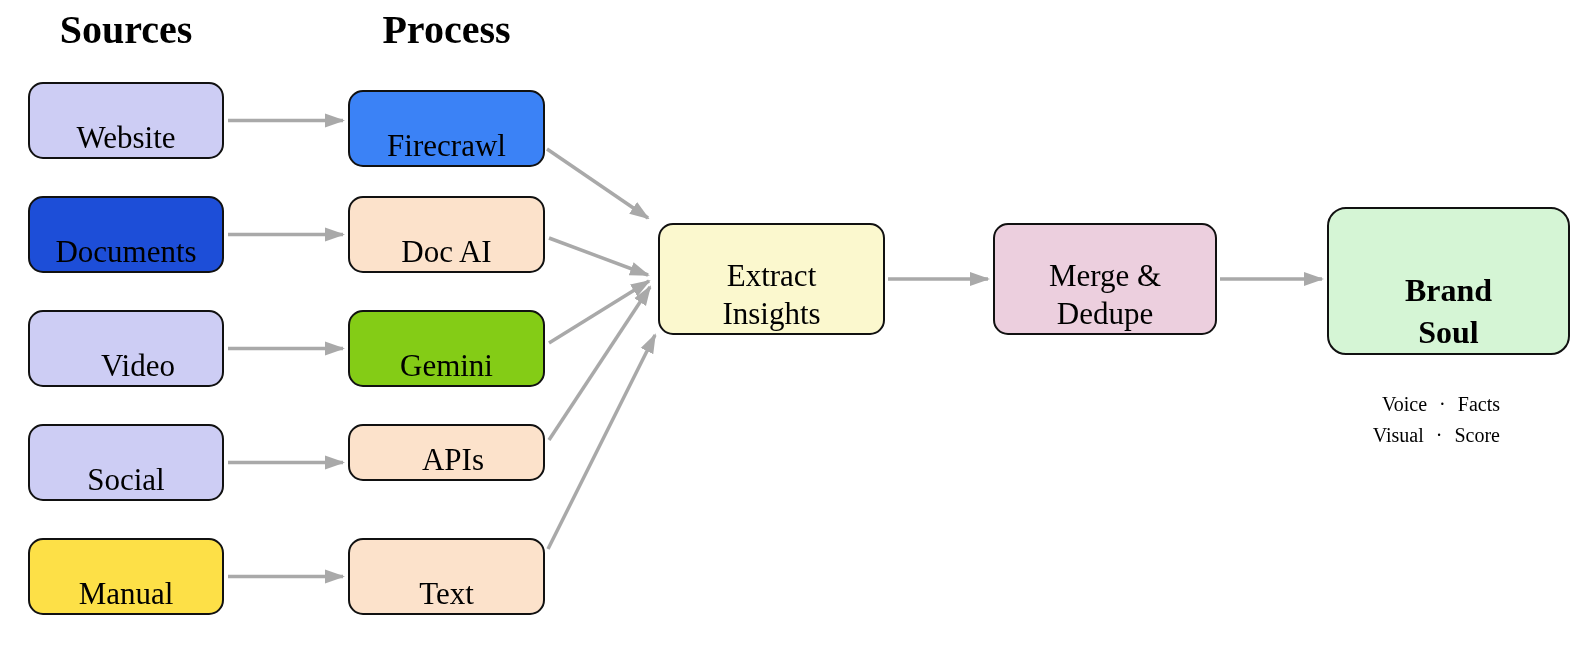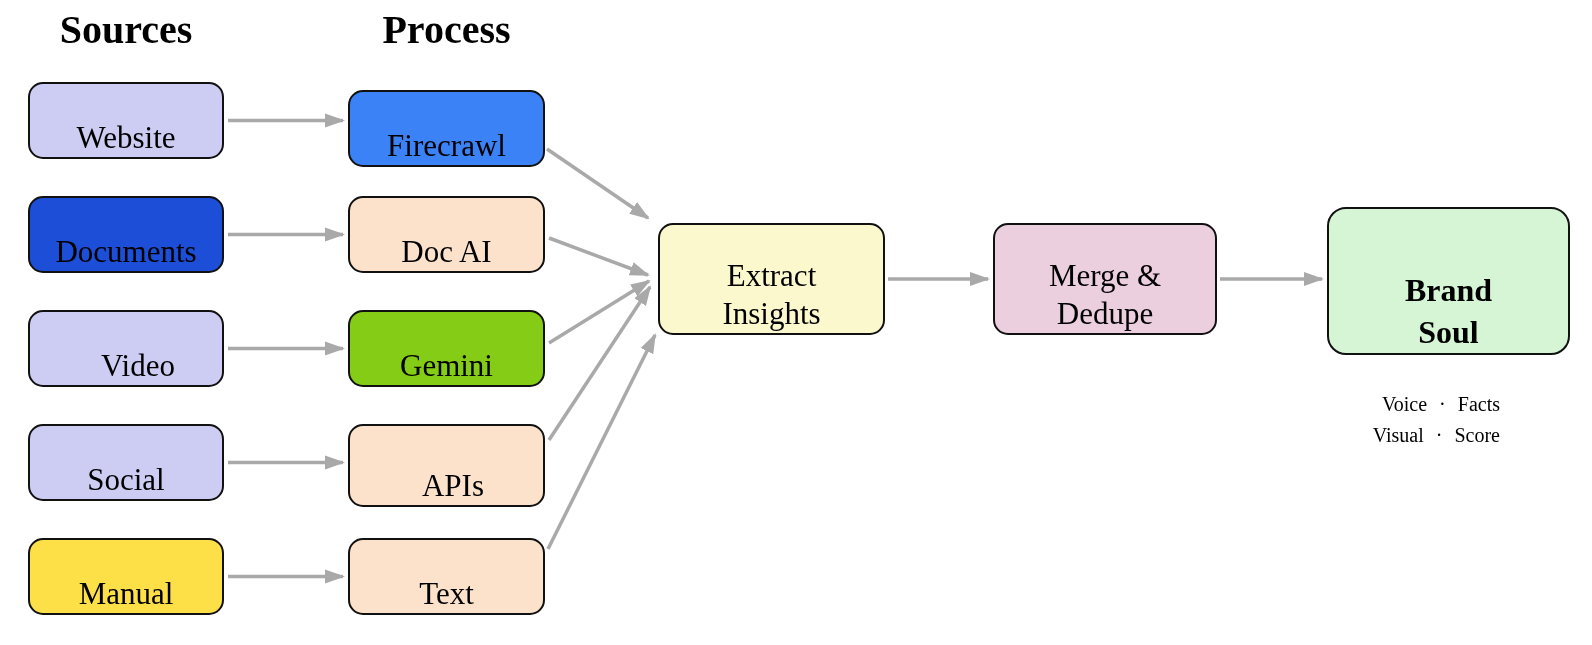--- a/index.html
+++ b/index.html
@@ -77,21 +77,21 @@
     </div>
     <div class="node" style="left: 348px; top: 82px; width: 197px; height: 77px; background: #3b82f6; border-color: rgb(17, 17, 17); margin-top: 8px;">
       <span>Firecrawl</span>
     </div>
     <div class="node" style="left: 348px; top: 196px; width: 197px; height: 77px; background: rgb(252, 226, 203); border-color: rgb(17, 17, 17);">
       <span>Doc AI</span>
     </div>
     <div class="node" style="left: 348px; top: 310px; width: 197px; height: 77px; background: #84cc16; border-color: rgb(17, 17, 17);">
       <span>Gemini</span>
     </div>
-    <div class="node" style="left: 348px; top: 424px; width: 197px; height: 83px; background: rgb(252, 226, 203); border-color: rgb(17, 17, 17); padding-left: 13px;">
+    <div class="node" style="left: 348px; top: 424px; width: 197px; height: 57px; background: rgb(252, 226, 203); border-color: rgb(17, 17, 17); padding-left: 13px;">
       <span>APIs</span>
     </div>
     <div class="node" style="left: 348px; top: 538px; width: 197px; height: 77px; background: rgb(252, 226, 203); border-color: rgb(17, 17, 17);">
       <span>Text</span>
     </div>
     <div class="node" style="left: 658px; top: 223px; width: 227px; height: 112px; background: rgb(251, 248, 206); border-color: rgb(17, 17, 17);">
       <span>Extract</span>
       <span>Insights</span>
     </div>
     <div class="node" style="left: 993px; top: 223px; width: 224px; height: 112px; background: rgb(236, 207, 222); border-color: rgb(17, 17, 17);">

